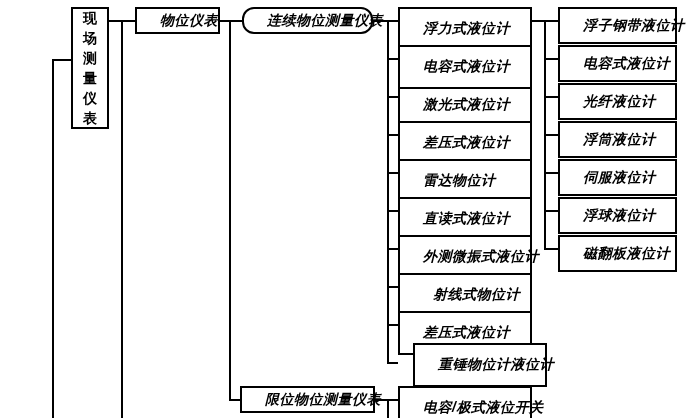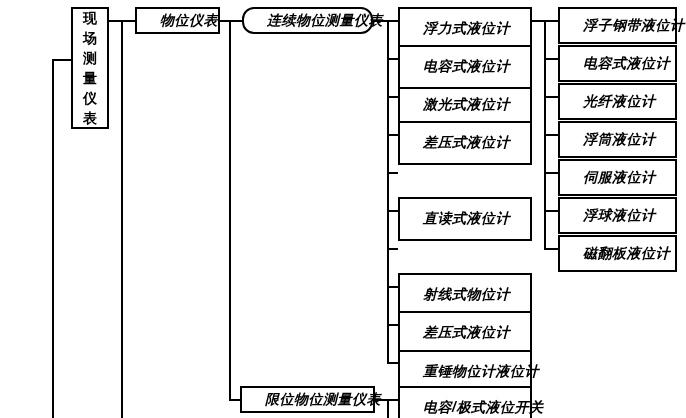--- a/index.html
+++ b/index.html
@@ -68,30 +68,36 @@
   </div>
   <div class="box c4" style="top:83px;">
     <span class="lbl">激光式液位计</span>
   </div>
   <div class="box c4" style="top:45px;">
     <span class="lbl">电容式液位计</span>
   </div>
   <div class="box c4" style="top:121px;">
     <span class="lbl">差压式液位计</span>
   </div>
+  <div class="box c4" style="top:159px;">
+    <span class="lbl">雷达物位计</span>
+  </div>
   <div class="box c4" style="top:197px;">
     <span class="lbl">直读式液位计</span>
   </div>
-  <div class="box c4" style="top:273px;">
+  <div class="box c4" style="top:235px;">
+    <span class="lbl">外测微振式液位计</span>
+  </div>
+  <div class="box c4" style="top:273px;justify-content:center;">
     <span class="lbl">射线式物位计</span>
   </div>
   <div class="box c4" style="top:311px;">
     <span class="lbl">差压式液位计</span>
   </div>
-  <div class="box c4" style="top:350px;">
+  <div class="box c4" style="top:343px;margin-left:15px;">
     <span class="lbl">重锤物位计液位计</span>
   </div>
 
   <div class="box c4" style="top:386px;text-align:center;">
     <span class="lbl">电容/极式液位开关</span>
   </div>
 
   <div class="box c5" style="top:7px;">
     <span class="lbl">浮子钢带液位计</span>
   </div>

